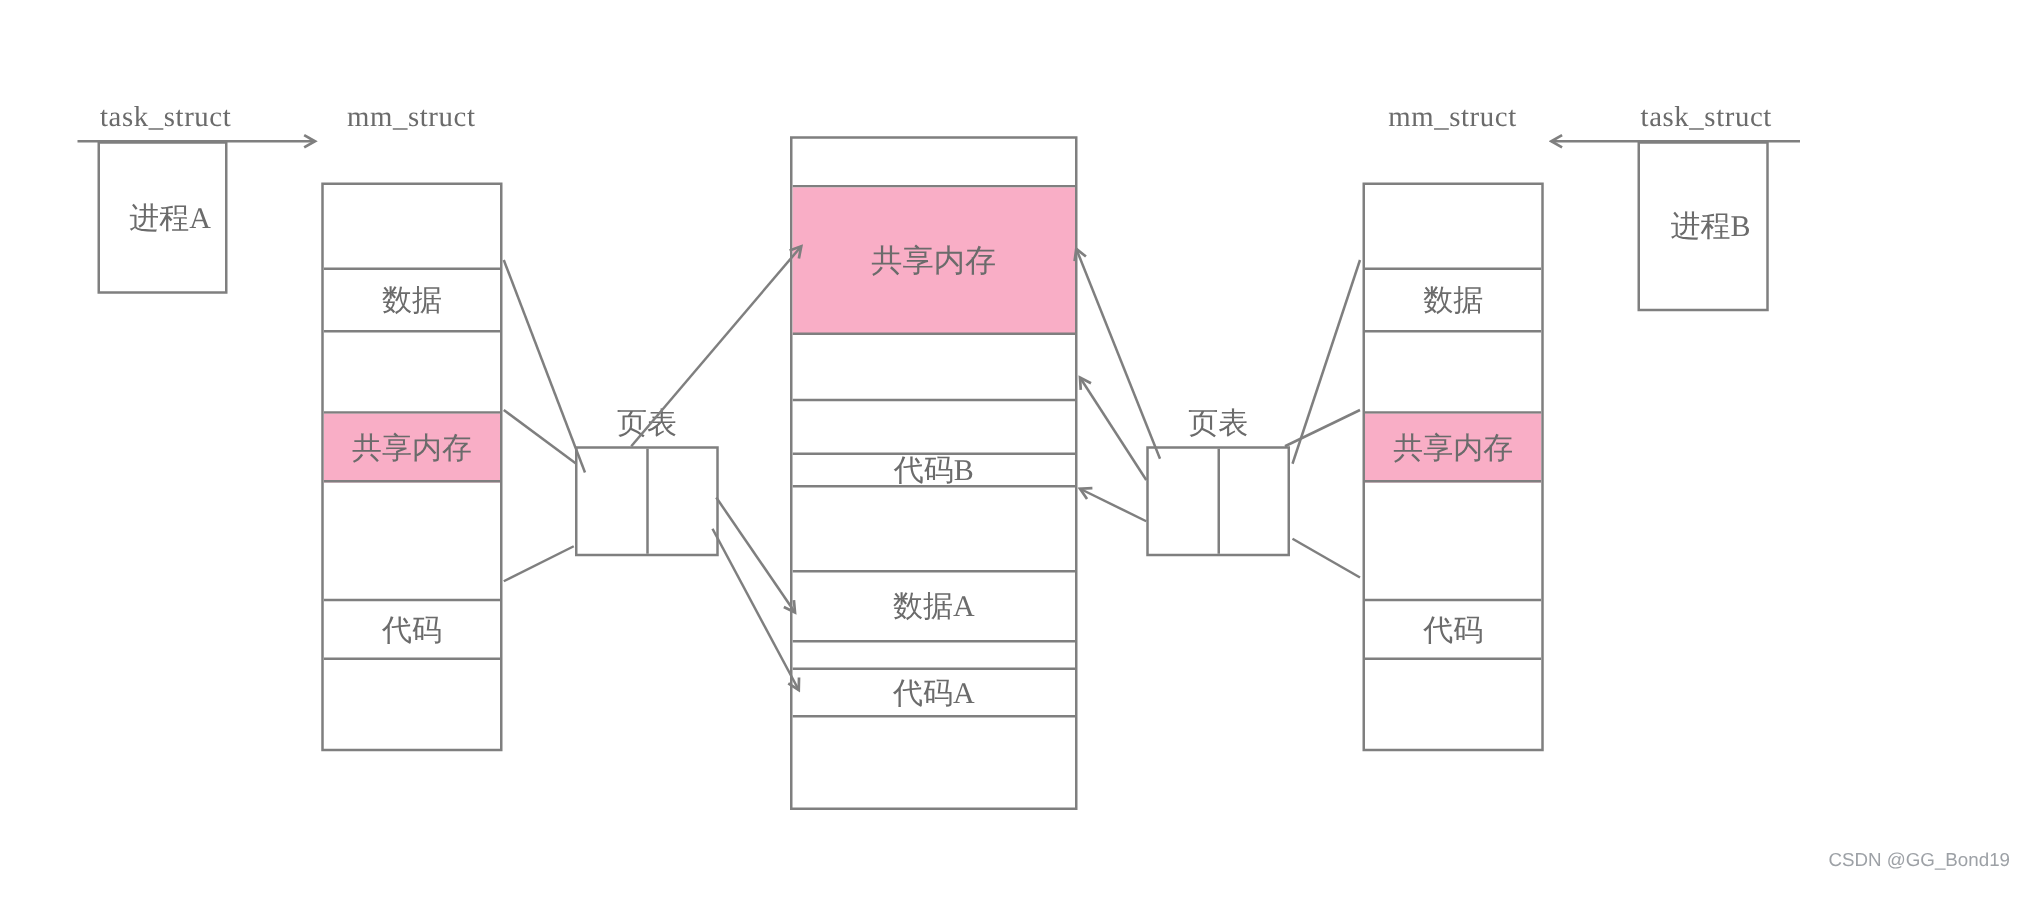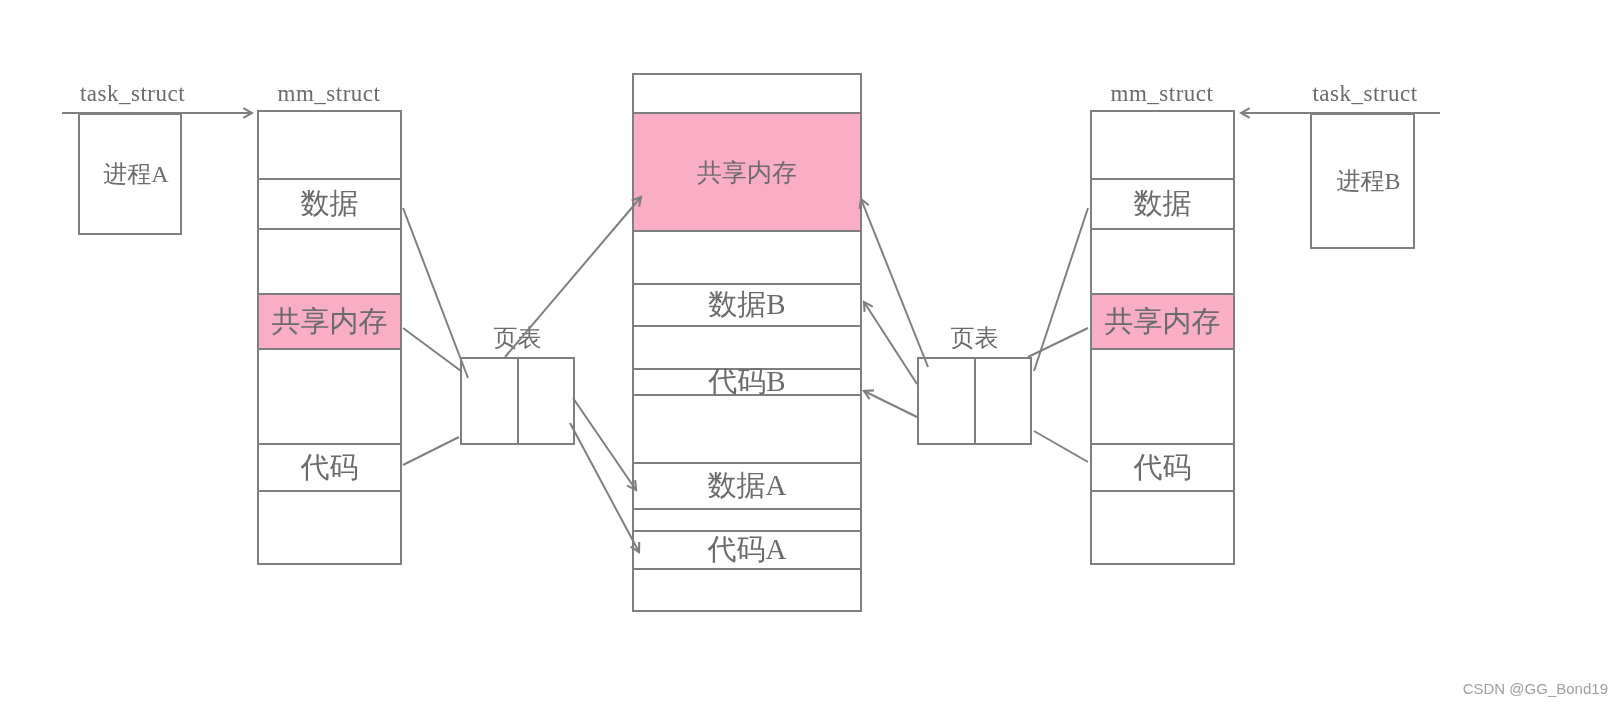--- a/index.html
+++ b/index.html
@@ -23,25 +23,25 @@
   .struct-lbl { font-size: 23px; font-weight: normal; letter-spacing: .5px; }
   .cn-lbl { font-size: 24px; }
   .title-lbl { font-size: 25px; }
   .box {
     position: absolute;
     border: 2px solid var(--line);
     background: #fff;
     color: var(--text);
   }
   .proc-box { display: flex; align-items: center; justify-content: center; font-size: 24px; padding-left: 12px; }
-  .stack { display: flex; flex-direction: column; overflow: hidden; }
+  .stack { display: flex; flex-direction: column; overflow: hidden; margin-top: 36px; }
   .seg {
     border-bottom: 2px solid var(--line);
     display: flex; align-items: center; justify-content: center;
-    color: var(--text); font-size: 29px; flex: 0 0 auto;
+    color: var(--text); font-size: 24px; flex: 0 0 auto;
   }
   .seg:last-child { border-bottom: none; }
   .seg.pink { background: var(--pink); }
   .seg.big-txt { font-size: 25px; }
   .pt-box { display: flex; }
   .pt-cell { flex: 1 1 0; }
   .pt-cell.first { border-right: 2px solid var(--line); }
   svg.overlay { position: absolute; left: 0; top: 0; pointer-events: none; }
   .wire { stroke: var(--line); stroke-width: 2; fill: none; }
   .arrowhead { stroke: var(--line); fill: none; stroke-width: 2; }
@@ -101,29 +101,26 @@
     </div>
     <div class="seg" style="height:75px"></div>
   </div>
 
   <div class="box stack" style="left:632px; top:73px; width:230px; height:539px;">
     <div class="seg" style="height:39px"></div>
     <div class="seg pink big-txt" style="height:118px">
       <span>共享内存</span>
     </div>
     <div class="seg" style="height:53px"></div>
-    <div class="seg" style="height:42px">
-      <span>数据B</span>
-    </div>
     <div class="seg" style="height:43px"></div>
     <div class="seg" style="height:26px">
       <span>代码B</span>
     </div>
     <div class="seg" style="height:68px"></div>
-    <div class="seg" style="height:46px">
+    <div class="seg" style="height:56px">
       <span>数据A</span>
     </div>
     <div class="seg" style="height:22px"></div>
     <div class="seg" style="height:38px">
       <span>代码A</span>
     </div>
     <div class="seg" style="height:34px"></div>
   </div>
 
   <div class="box pt-box" style="left:460px; top:357px; width:115px; height:88px;">

